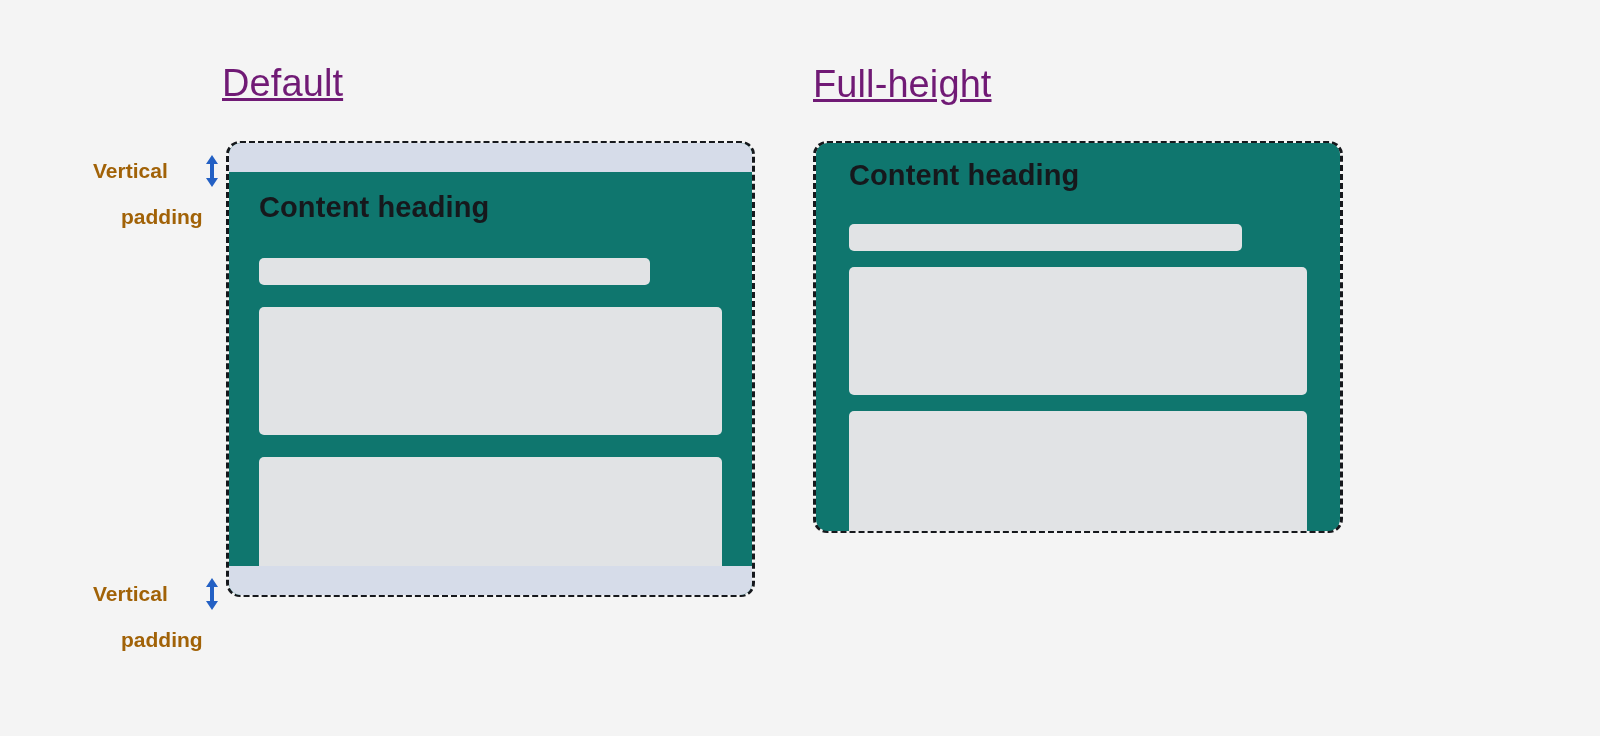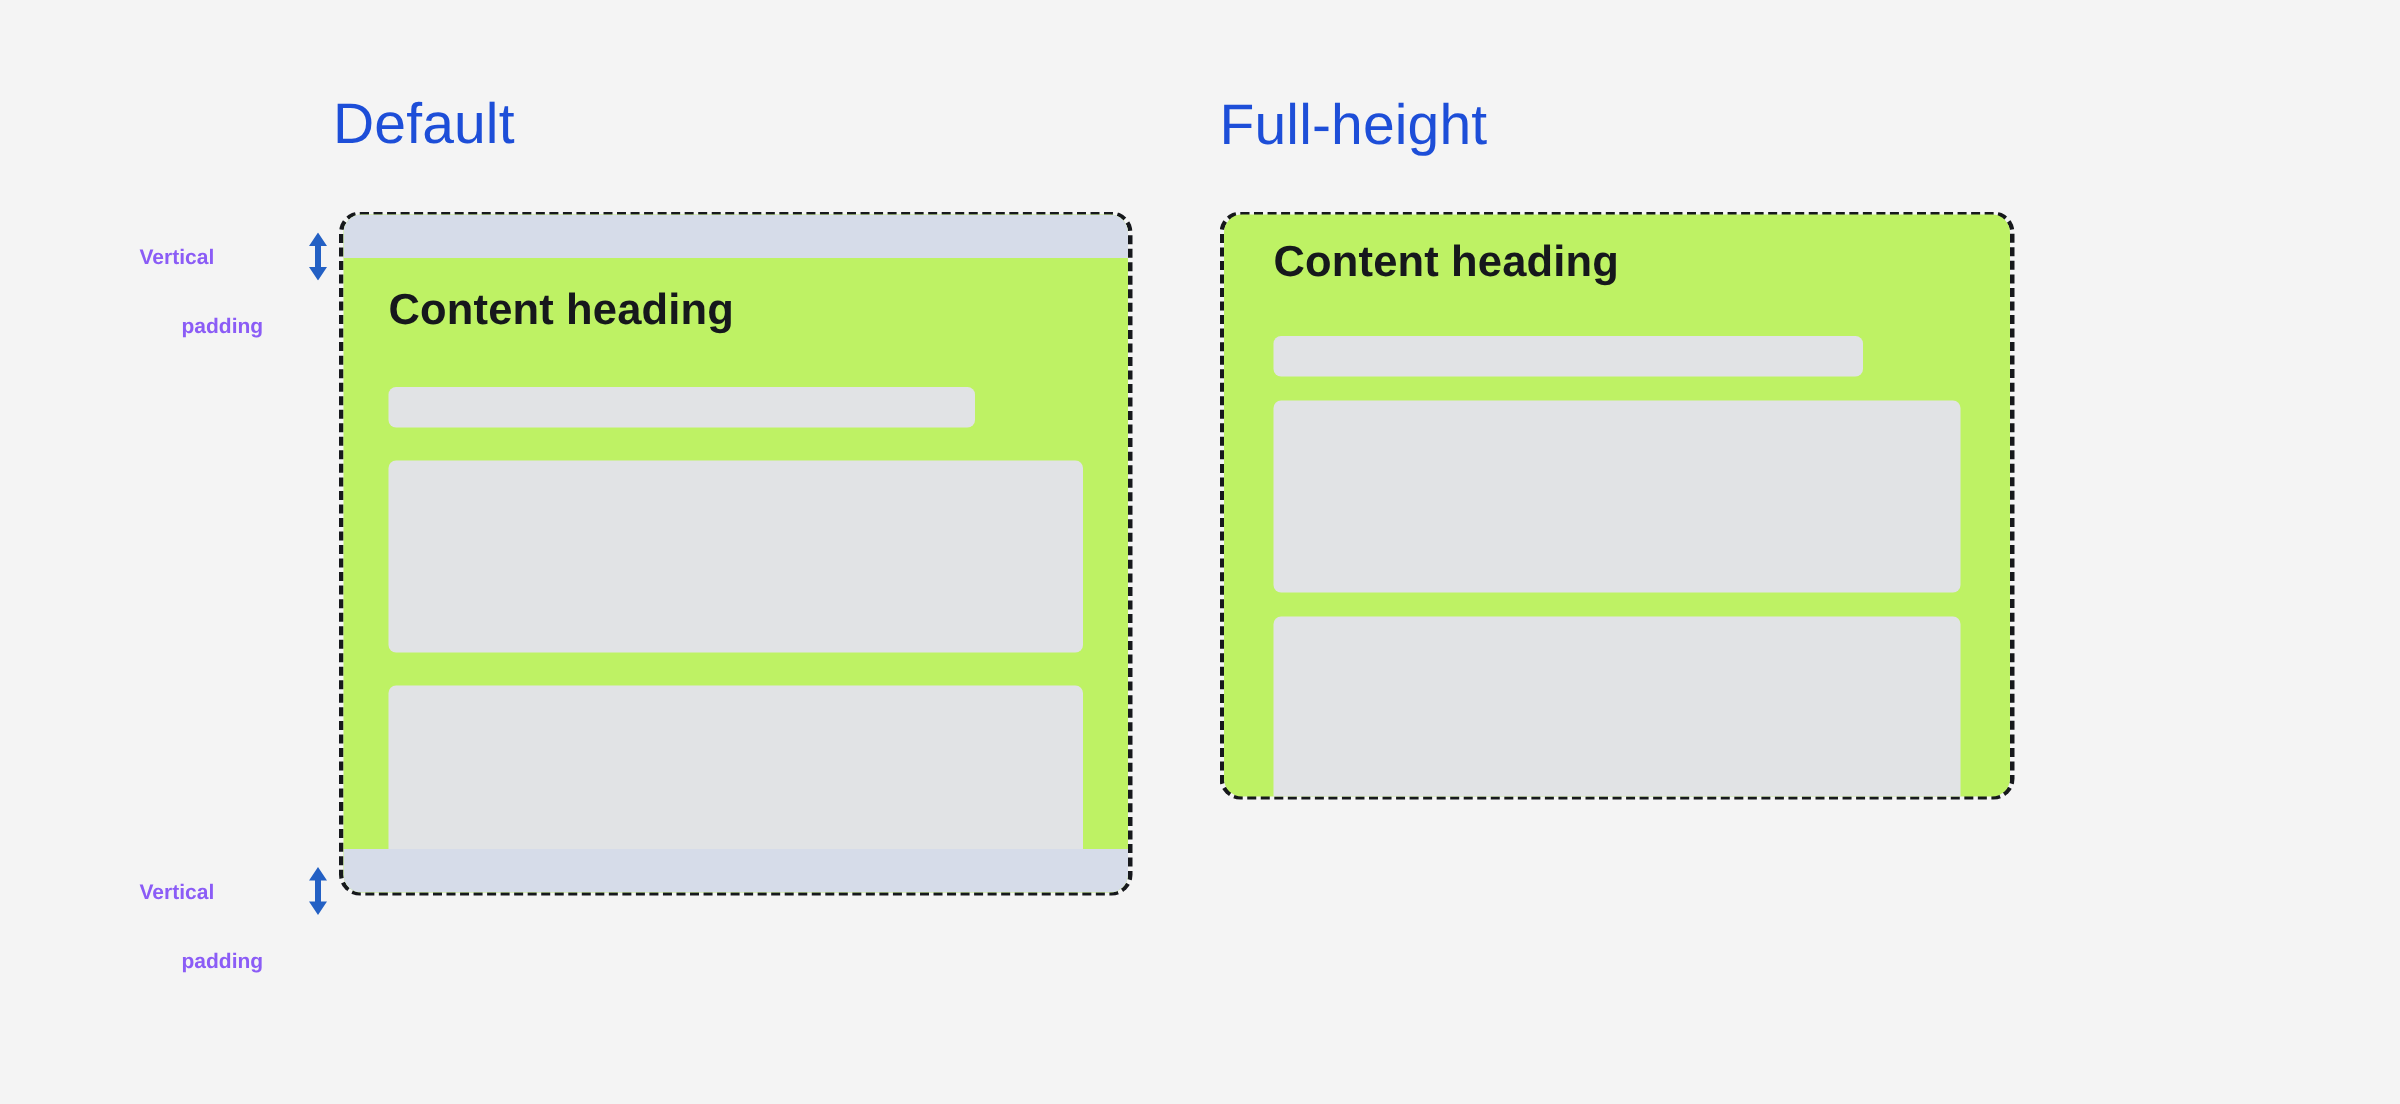--- a/index.html
+++ b/index.html
@@ -19,23 +19,24 @@
   .example {
     position: absolute;
   }
   #example-default  { left: 0;   top: 0; }
   #example-fullheight { left: 585px; top: 0; }
 
   .example-title {
     position: absolute;
     font-size: 38px;
     font-weight: 400;
-    color: #1d4ed8;
+    color: #701a75;
     white-space: nowrap;
     letter-spacing: 0.1px;
+    text-decoration: underline;
   }
   #example-default .example-title    { left: 222px; top: 62px; }
   #example-fullheight .example-title { left: 228px; top: 63px; }
 
   
   .dashed-box {
     position: absolute;
     box-sizing: border-box;
     border: 3px dashed #16181c;
     border-radius: 14px;
@@ -51,21 +52,21 @@
     left: 228px;
     top: 141px;
     width: 530px;
     height: 392px;
   }
 
   
   .card {
     position: absolute;
     box-sizing: border-box;
-    background: #bef264;
+    background: #0f766e;
     border-radius: 12px;
     overflow: hidden;
     display: flex;
     flex-direction: column;
   }
   #default-card {
     left: 229px;
     top: 143px;
     width: 523px;
     height: 452px;
@@ -129,24 +130,24 @@
   .annotation {
     position: absolute;
     display: flex;
     align-items: flex-start;
     color: #2360c4;
   }
   #annotation-top    { left: 93px; top: 148px; }
   #annotation-bottom { left: 93px; top: 571px; }
 
   .annotation-text {
-    font-size: 14px;
+    font-size: 21px;
     font-weight: 700;
     line-height: 46px;
-    color: #8b5cf6;
+    color: #a16207;
     width: 112px;
   }
   .annotation-text .line2 { display: block; margin-left: 28px; }
 
   .annotation-arrow {
     width: 14px;
     height: 32px;
     margin-top: 7px;
     flex: 0 0 auto;
   }

